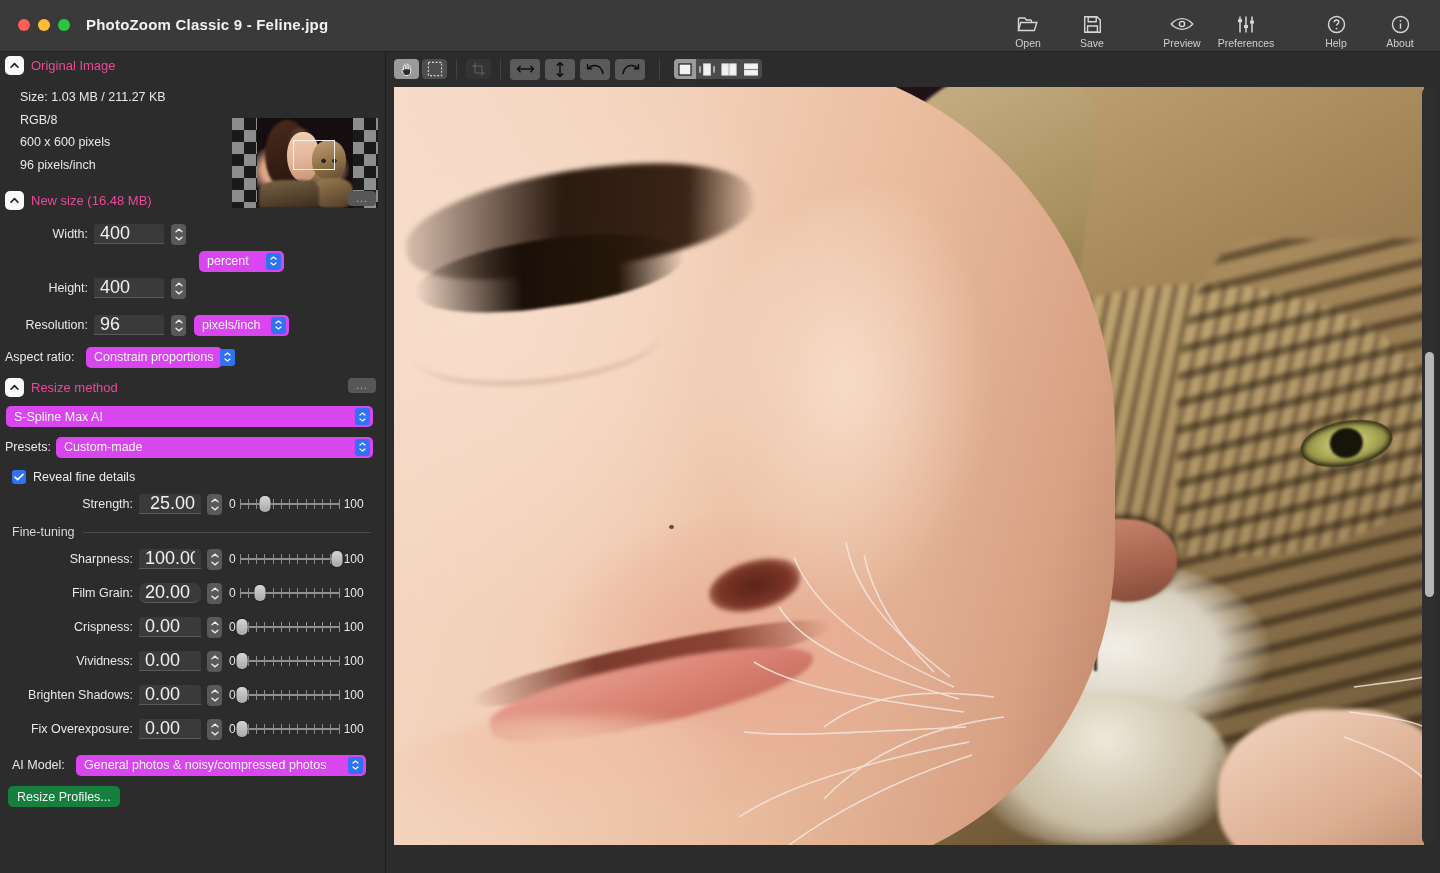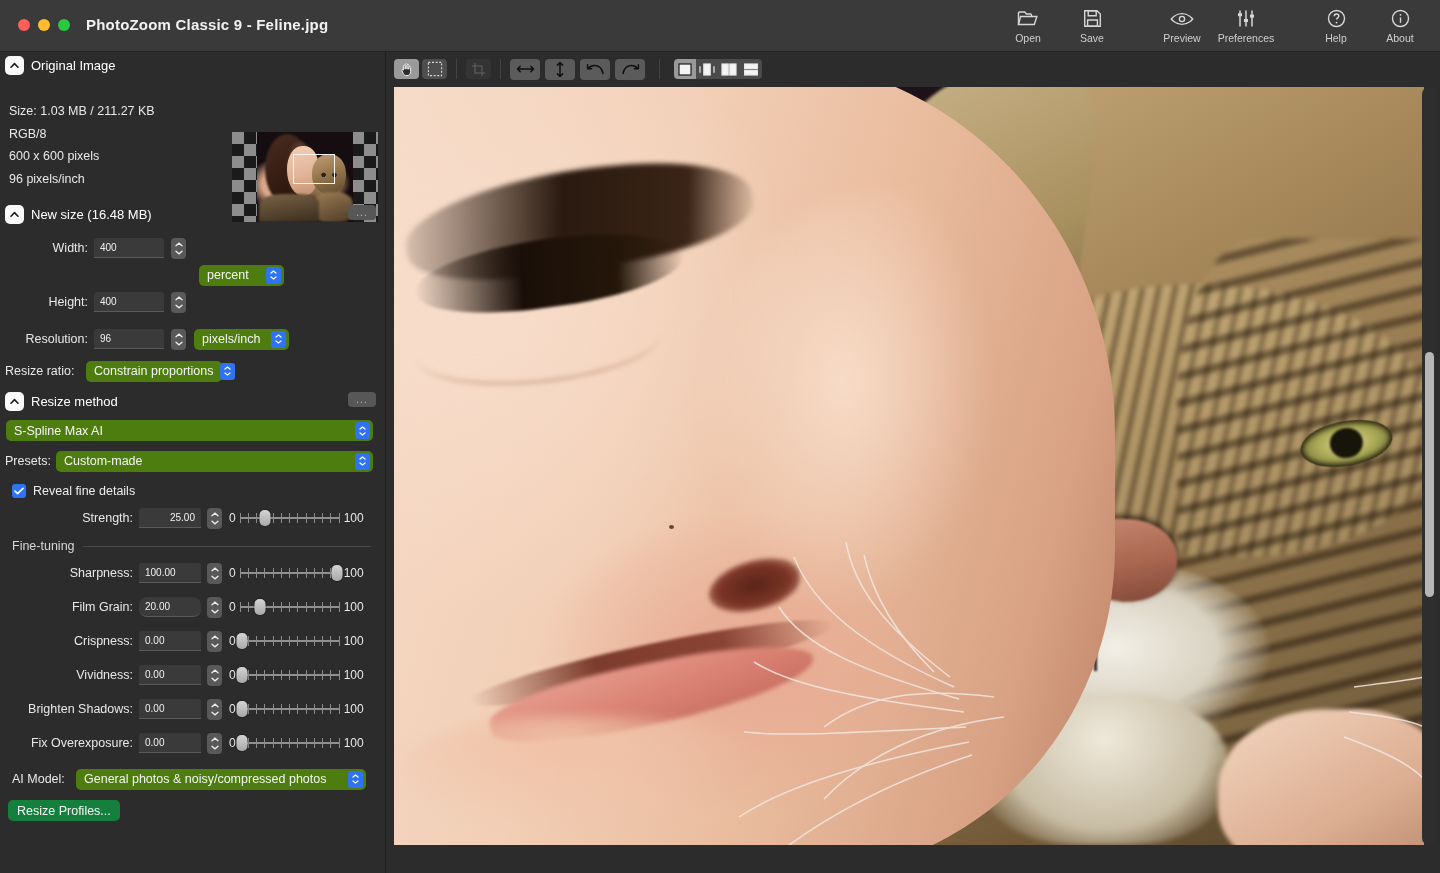--- a/index.html
+++ b/index.html
@@ -27,21 +27,21 @@
     position: absolute; left: 86px; top: 16px;
     color: #f2f2f2; font-size: 15px; font-weight: bold;
     letter-spacing: .2px;
   }
   .toolbar-right {
     position: absolute; right: 8px; top: 3px; height: 46px;
     display: flex; align-items: flex-start;
   }
   .tbtn {
     width: 64px; height: 46px;
-    display: flex; flex-direction: column; align-items: center; justify-content: center;
+    display: flex; flex-direction: column; align-items: center; justify-content: flex-end;
     gap: 3px; cursor: pointer;
   }
   .tbtn .glyph { height: 20px; display: flex; align-items: center; justify-content: center; }
   .tbtn .lbl { color: #cfcfcf; font-size: 10.5px; }
   .tbtn svg { display: block; }
   .tb-gap { width: 26px; }
 
   
   .left {
     position: absolute; left: 0; top: 52px; width: 386px; height: 821px;
@@ -51,31 +51,31 @@
   }
   .sect-header {
     position: relative; height: 22px; display: flex; align-items: center;
   }
   .disc {
     width: 19px; height: 19px; border-radius: 5px; background: #fafafa;
     display: flex; align-items: center; justify-content: center;
     margin-left: 5px; cursor: pointer; flex: none;
   }
   .disc svg { display: block; }
-  .sect-title { color: #ffffff; font-size: 13px; margin-left: 7px; }
+  .sect-title { color: #ec4899; font-size: 13px; margin-left: 7px; }
   .dots-btn {
     position: absolute; right: 9px; top: 2px;
     width: 28px; height: 15px; border-radius: 4px;
     background: #575757;
     display: flex; align-items: center; justify-content: center;
     cursor: pointer;
   }
   .dots-btn span { color: #b9b9b9; font-size: 10px; line-height: 6px; letter-spacing: 1px; }
 
-  .info-block { position: relative; margin-top: 24px; padding-left: 9px; }
+  .info-block { position: relative; margin-top: 10px; padding-left: 20px; }
   .info-line { color: #e8e8e8; font-size: 12.5px; line-height: 22.6px; }
 
   
   .thumb {
     position: absolute; left: 232px; top: 32px;
     width: 146px; height: 90px;
     overflow: hidden;
     background: #808080;
   }
   .checker {
@@ -144,34 +144,34 @@
     box-sizing: border-box;
   }
 
   
   .row { display: flex; align-items: center; height: 28px; }
   .lbl-r { color: #e8e8e8; font-size: 12.5px; text-align: right; }
   .field {
     height: 20px; background: #3a3a3a;
     border: none; border-bottom: 1px solid #5a5a5a;
     border-radius: 3px 3px 0 0;
-    color: #f0f0f0; font-size: 10px;
+    color: #f0f0f0; font-size: 18px;
     font-family: "Liberation Sans", sans-serif;
     padding: 8px 6px;
     outline: none;
   }
   .stepper {
     width: 15px; height: 21px; border-radius: 4px;
     background: #595959;
     display: flex; flex-direction: column; align-items: center; justify-content: center;
     gap: 3px; cursor: pointer; flex: none;
   }
   .stepper svg { display: block; }
   .popup {
-    height: 21px; border-radius: 5px; background: #4d7c0f;
+    height: 21px; border-radius: 5px; background: #d946ef;
     display: flex; align-items: center; justify-content: space-between;
     padding: 0 3px 0 8px; cursor: pointer;
     color: #f5f5f5; font-size: 12.5px; white-space: nowrap;
   }
   .popup .chev {
     width: 15px; height: 17px; border-radius: 3px; background: #2f73f4;
     display: flex; flex-direction: column; align-items: center; justify-content: center;
     gap: 2px; margin-left: 6px; flex: none;
   }
   .popup.wide { width: 100%; }
@@ -641,21 +641,21 @@
               <path d="M1 3L3.5 1 6 3"></path>
             </svg>
           <svg width="7" height="4" viewBox="0 0 7 4" fill="none" stroke="#fff" stroke-width="1.3" stroke-linecap="round">
               <path d="M1 1L3.5 3 6 1"></path>
             </svg>
         </span>
       </span>
     </div>
 
     <div class="row" style="margin-top:4px;">
-      <span class="lbl-r" style="width:84px;text-align:left;padding-left:5px;">Resize ratio:</span>
+      <span class="lbl-r" style="width:84px;text-align:left;padding-left:5px;">Aspect ratio:</span>
       <span class="popup" style="width:136px;margin-left:2px;">
         <span>Constrain proportions</span>
         <span class="chev">
           <svg width="7" height="4" viewBox="0 0 7 4" fill="none" stroke="#fff" stroke-width="1.3" stroke-linecap="round">
               <path d="M1 3L3.5 1 6 3"></path>
             </svg>
           <svg width="7" height="4" viewBox="0 0 7 4" fill="none" stroke="#fff" stroke-width="1.3" stroke-linecap="round">
               <path d="M1 1L3.5 3 6 1"></path>
             </svg>
         </span>

